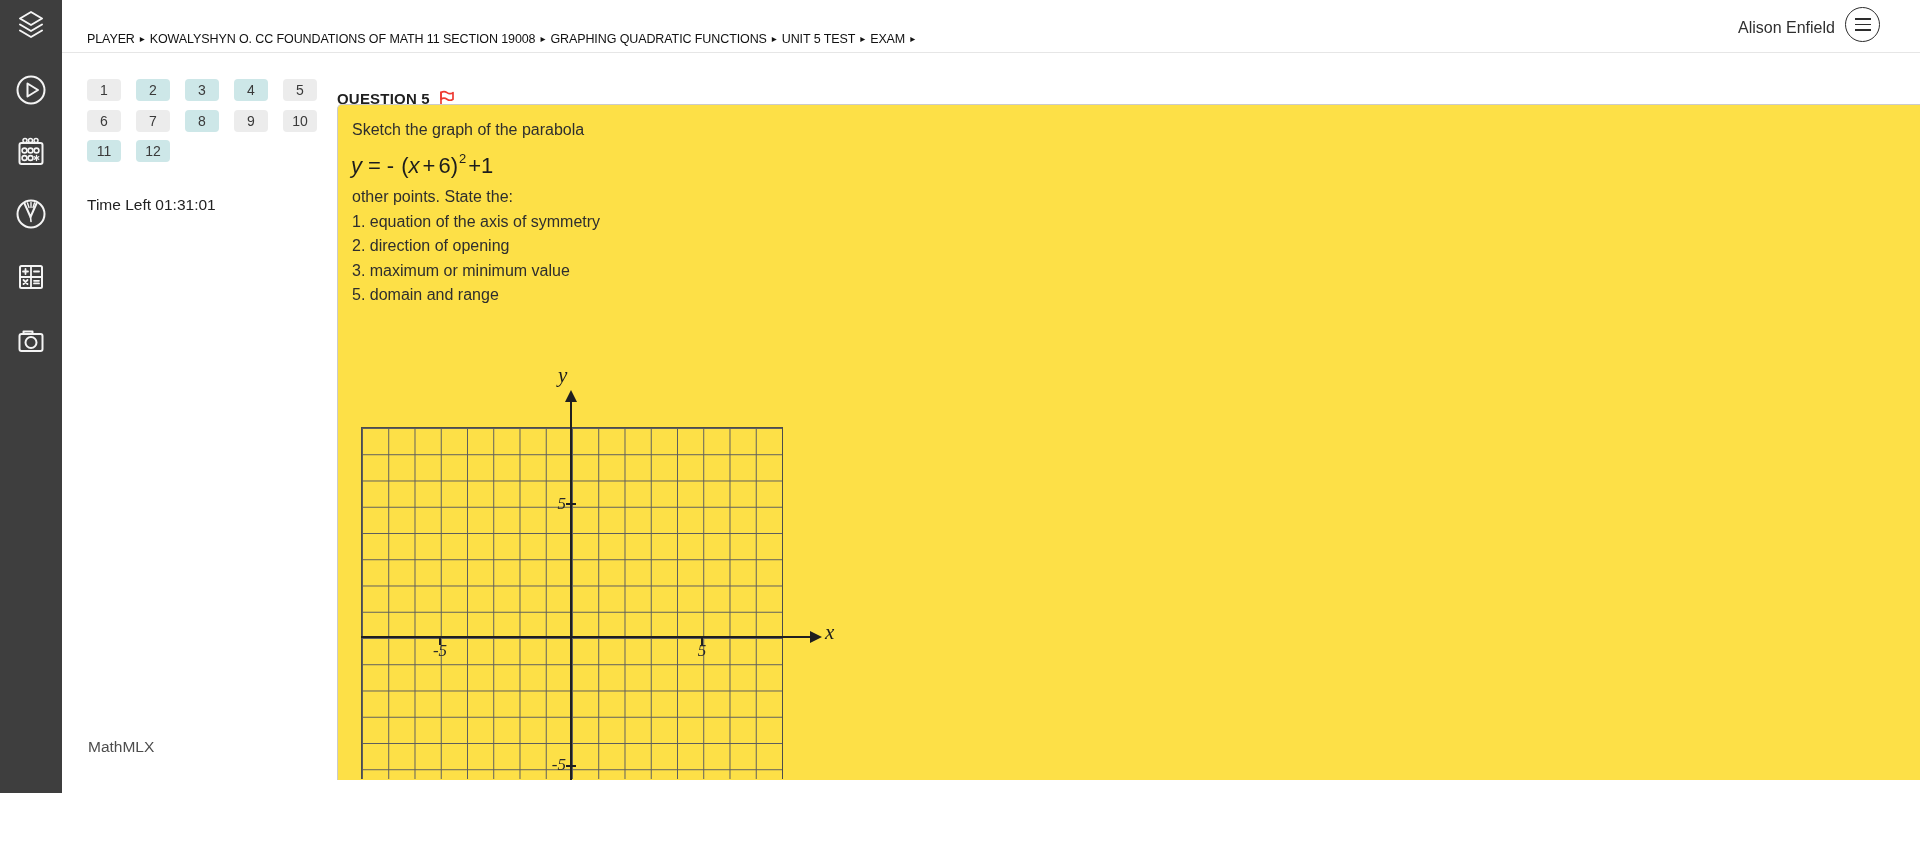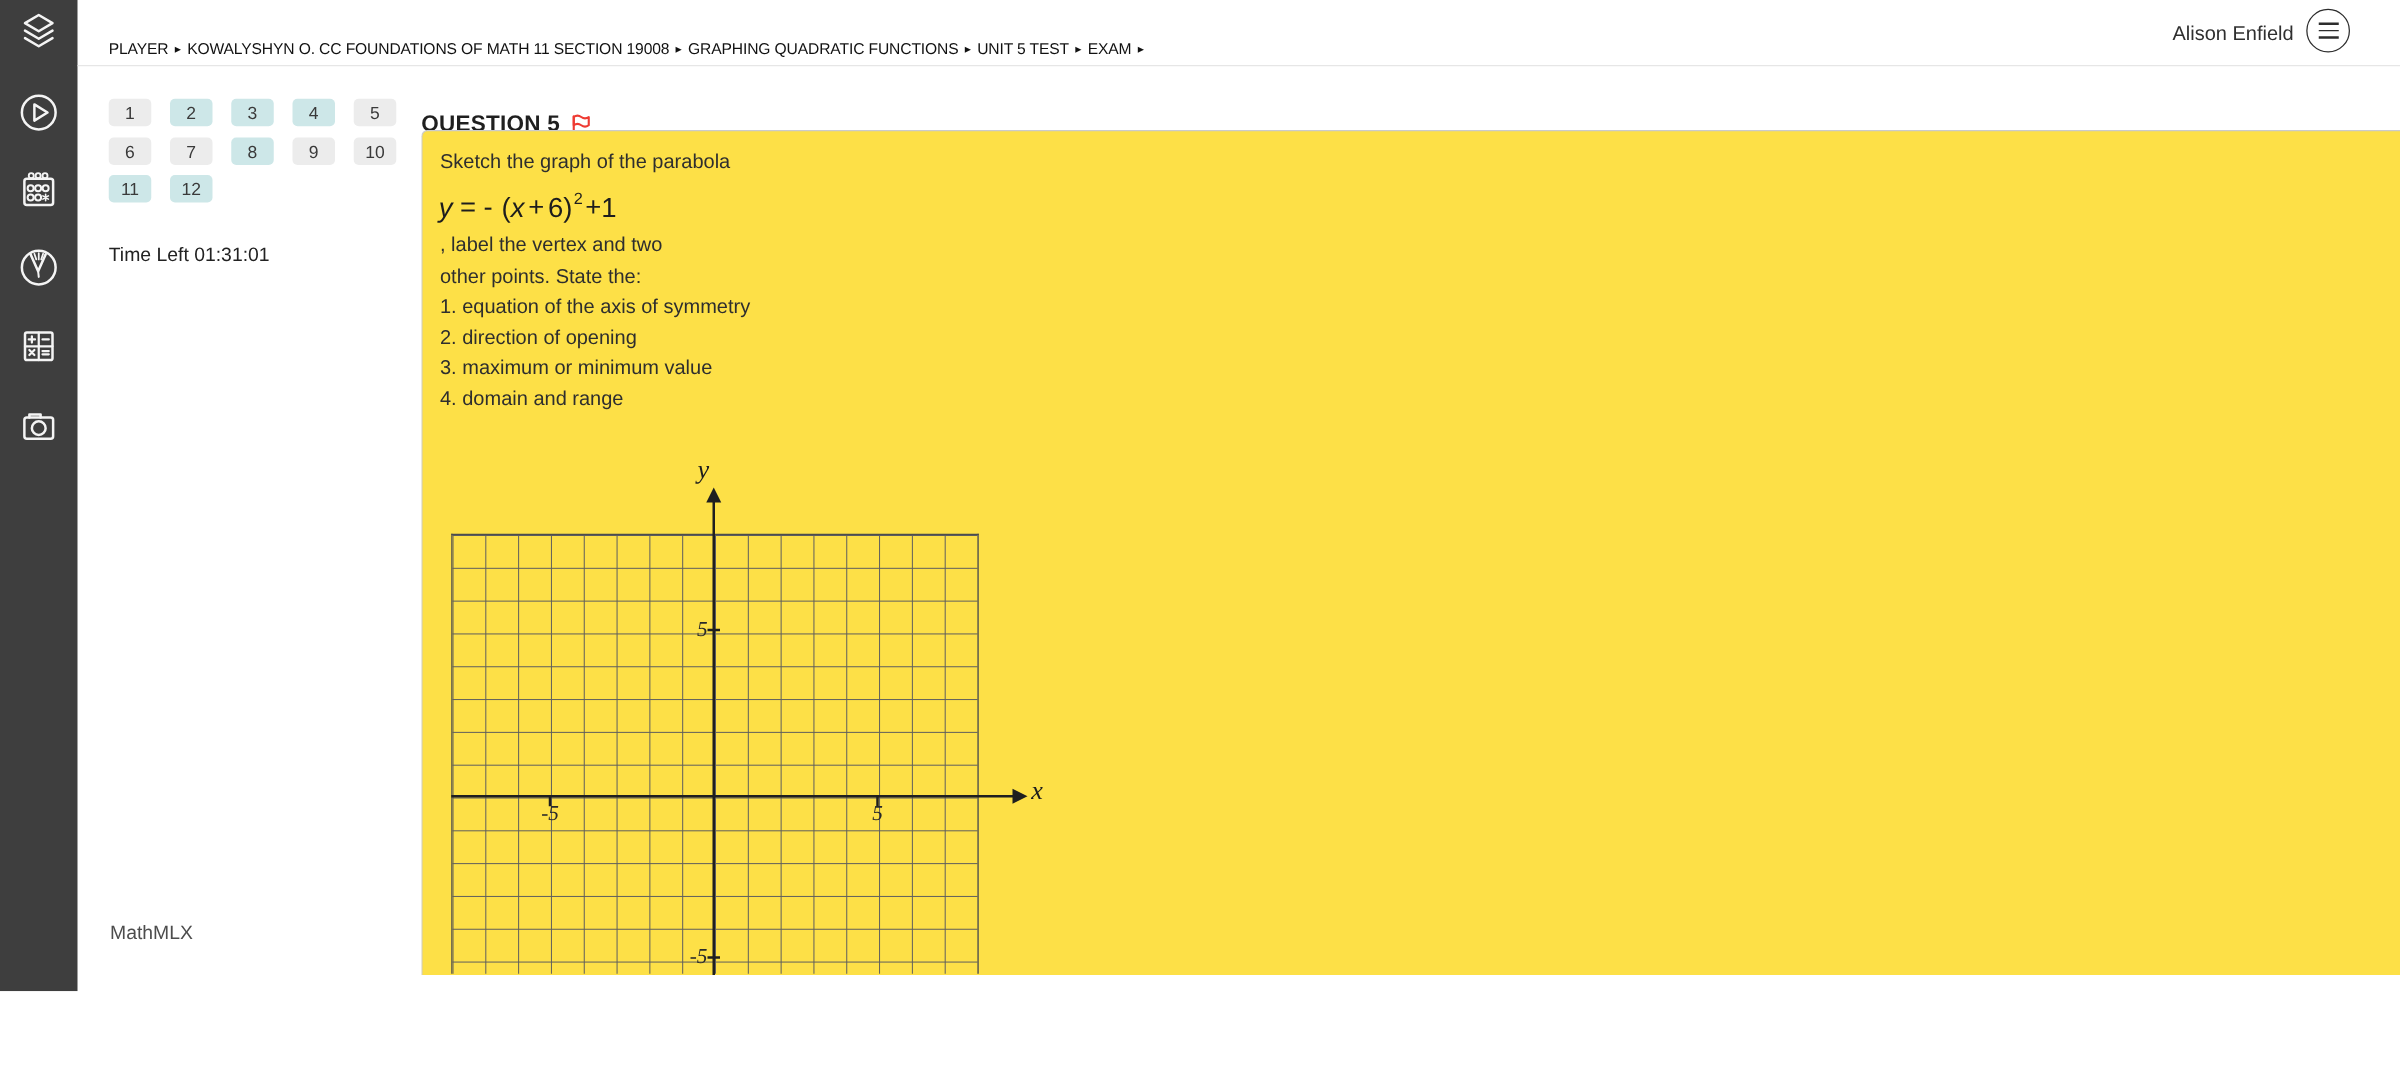--- a/index.html
+++ b/index.html
@@ -29,21 +29,21 @@
   .qnav { position:absolute; left:87px; top:79px; width:233px; display:flex; flex-wrap:wrap;
           column-gap:15px; row-gap:8.5px; }
   .qbtn { width:34px; height:22px; border:none; border-radius:4px; font-family:inherit;
           font-size:14px; color:#3a3a3a; background:#ececec; cursor:pointer; line-height:22px; text-align:center; }
   .qbtn.highlighted { background:#cde7e8; }
   .time-left { position:absolute; left:87px; top:196px; font-size:15.5px; color:#222; }
   .time-left b { font-weight:400; }
   .brand { position:absolute; left:88px; top:738px; font-size:15.5px; color:#4d4d4d; }
 
   
-  .q-heading { position:absolute; left:337px; top:89px; font-size:18px; font-weight:700;
+  .q-heading { position:absolute; left:337px; top:89px; font-size:15px; font-weight:700;
                letter-spacing:0.2px; color:#1f1f1f; display:flex; align-items:center; }
   .q-heading svg { margin-left:7px; }
   .question-card { position:absolute; left:337px; top:104px; width:1589px; height:676px;
                    background:#fde047; border:1px solid #cbcbcb; border-bottom:none;
                    border-radius:5px 5px 0 0; overflow:hidden; }
   .q-intro { position:absolute; left:14px; top:12px; font-size:16px; color:#2e2e2e; line-height:25px; }
   .eq { position:absolute; left:13px; top:36px; height:40px; font-family:Liberation Sans, sans-serif;
         font-size:22px; color:#1d1d1d; line-height:40px; }
   .eq .it { font-style:italic; }
   .eq .rel { margin:0 6px; }
@@ -182,26 +182,25 @@
   </div>
 
   <section class="question-card">
     <div class="q-intro">Sketch the graph of the parabola</div>
 
     <div class="eq">
       <span class="it">y</span><span class="rel">=</span><span class="neg">-</span><span>(</span><span class="it">x</span><span class="op">+</span><span>6</span><span>)</span><sup>2</sup><span class="tail">+</span><span>1</span>
     </div>
 
     <div class="q-body">
-        <div class="qline">, label the vertex and two</div>
         <div class="qline">other points. State the:</div>
         <div class="qline">1. equation of the axis of symmetry</div>
         <div class="qline">2. direction of opening</div>
         <div class="qline">3. maximum or minimum value</div>
-        <div class="qline">4. domain and range</div>
+        <div class="qline">5. domain and range</div>
       </div>
 
     <div class="grid"></div>
     <div class="y-axis"></div>
     <div class="y-arrow"></div>
     <div class="x-axis"></div>
     <div class="x-arrow"></div>
     <div class="axis-label y-axis-label">y</div>
     <div class="axis-label x-axis-label">x</div>
     <div class="tick tk-y5"></div>

